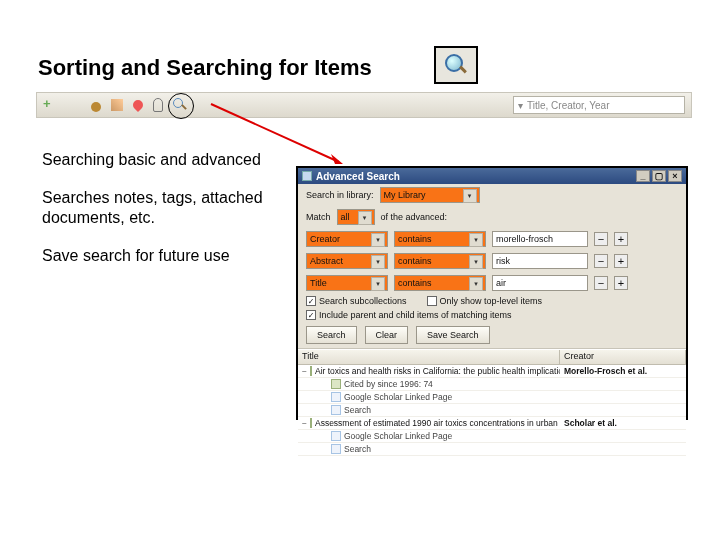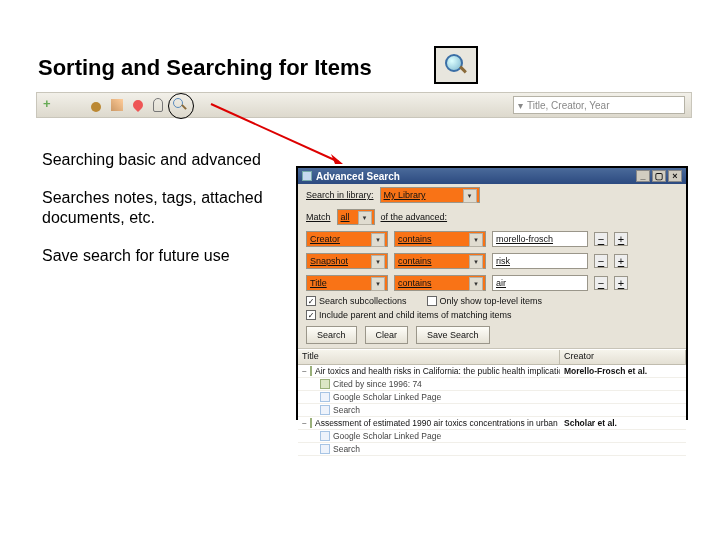--- a/index.html
+++ b/index.html
@@ -118,21 +118,21 @@
   .asw .titlebar .t-icon {
     width:10px;height:10px;margin-right:4px;
     background:#c6d8ef;border:1px solid #7aa;
   }
   .asw .titlebar .wspace{flex:1;}
   .asw .win-btn{
     width:14px;height:12px;background:#d1cdc1;border:1px solid #888;
     margin-left:2px;display:flex;align-items:center;justify-content:center;
     color:#111;font-size:9px;line-height:1;
   }
-  .asw .row { display:flex; align-items:center; gap:6px; padding:3px 8px;text-decoration:underline; }
+  .asw .row { display:flex; align-items:center; gap:6px; padding:3px 8px; }
   .asw label { font-size:9px; }
   .asw select, .asw .sel {
     height:16px; background:#f97316; border:1px solid #9a968a;
     font-size:9px; padding:0 14px 0 3px;
     position:relative; display:inline-flex; align-items:center;
     color:#111;
   }
   .sel::after{
     content:"▾"; position:absolute; right:2px; top:1px;
     width:12px;height:12px;background:#e0dcd0;border:1px solid #b4b0a4;
@@ -164,21 +164,21 @@
     display:flex;background:linear-gradient(#f6f4ec,#e4e0d4);
     border-top:1px solid #fff;border-bottom:1px solid #c0bcae;height:16px;
   }
   .th>div{padding:1px 4px;border-right:1px solid #c0bcae;font-size:9px;}
   .th .c1{width:262px;} .th .c2{flex:1;}
   .resbody{overflow:hidden;background:#fff;flex:1;}
   .tr{display:flex;align-items:center;height:13px;font-size:8.5px;border-bottom:1px solid #f1efe9;}
   .tr .c1{width:262px;padding-left:4px;display:flex;align-items:center;gap:3px;white-space:nowrap;overflow:hidden;}
   .tr .c2{flex:1;padding-left:4px;white-space:nowrap;overflow:hidden;font-weight:bold;}
   .tr .toggle{width:8px;color:#555;display:inline-block;}
-  .tr.child .c1{padding-left:22px;color:#444;}
+  .tr.child .c1{padding-left:33px;color:#444;}
   .tr .doc{width:10px;height:10px;background:#dce6c6;border:1px solid #9ab07a;display:inline-block;}
   .tr .page{width:10px;height:10px;background:#eef3fb;border:1px solid #a7c4e4;display:inline-block;}
   .tr .cam{width:10px;height:8px;background:#ccc;border:1px solid #888;display:inline-block;}
 </style>
 </head>
 <body>
 
 <h1>Sorting and Searching for Items</h1>
 
 <div class="mag-callout">
@@ -237,21 +237,21 @@
   </div>
 
   <div class="row criteria">
     <span class="sel field">Creator</span>
     <span class="sel op">contains</span>
     <span class="txt val">morello-frosch</span>
     <span class="pm">−</span>
     <span class="pm">+</span>
   </div>
   <div class="row criteria">
-    <span class="sel field">Snapshot</span>
+    <span class="sel field">Abstract</span>
     <span class="sel op">contains</span>
     <span class="txt val">risk</span>
     <span class="pm">−</span>
     <span class="pm">+</span>
   </div>
   <div class="row criteria">
     <span class="sel field">Title</span>
     <span class="sel op">contains</span>
     <span class="txt val">air</span>
     <span class="pm">−</span>

